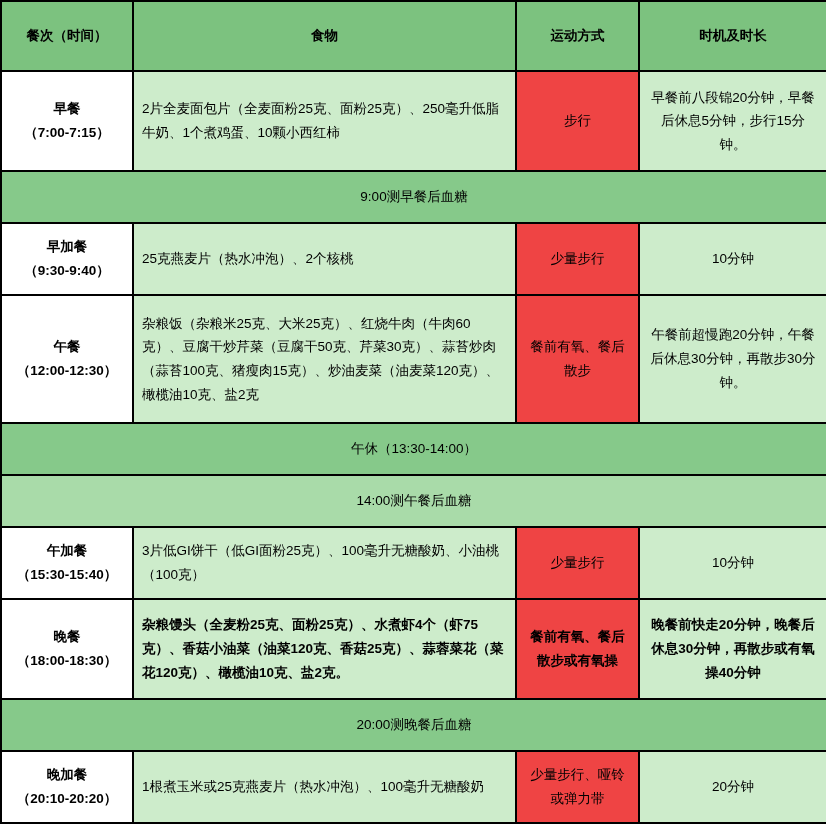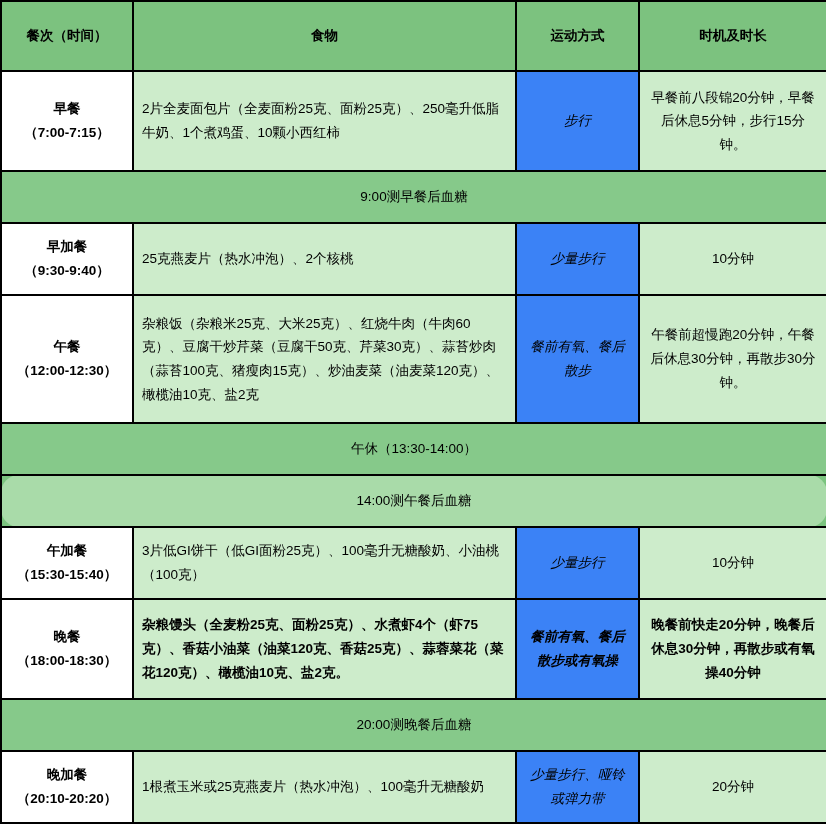--- a/index.html
+++ b/index.html
@@ -48,43 +48,41 @@
     font-size: 13.5px;
   }
   td.meal .t {
     display: block;
   }
   td.food {
     background: #cdeccb;
     text-align: left;
   }
   td.exercise {
-    background: #3b82f6;
+    background: #ef4444;
     text-align: center;
-    font-style: italic;
   }
   td.timing {
     background: #cdeccb;
     text-align: center;
   }
   tr.bold-row td.food,
   tr.bold-row td.exercise,
   tr.bold-row td.timing {
     font-weight: bold;
   }
   td.fullrow {
     background: #86c98a;
     text-align: center;
     font-weight: normal;
     font-size: 14px;
     height: 38px;
   }
   td.fullrow.light {
     background: #a9dba9;
-    border-radius: 18px;
   }
 </style>
 </head>
 <body>
 
 <table class="schedule">
   <colgroup>
     <col class="c-meal">
     <col class="c-food">
     <col class="c-exer">

